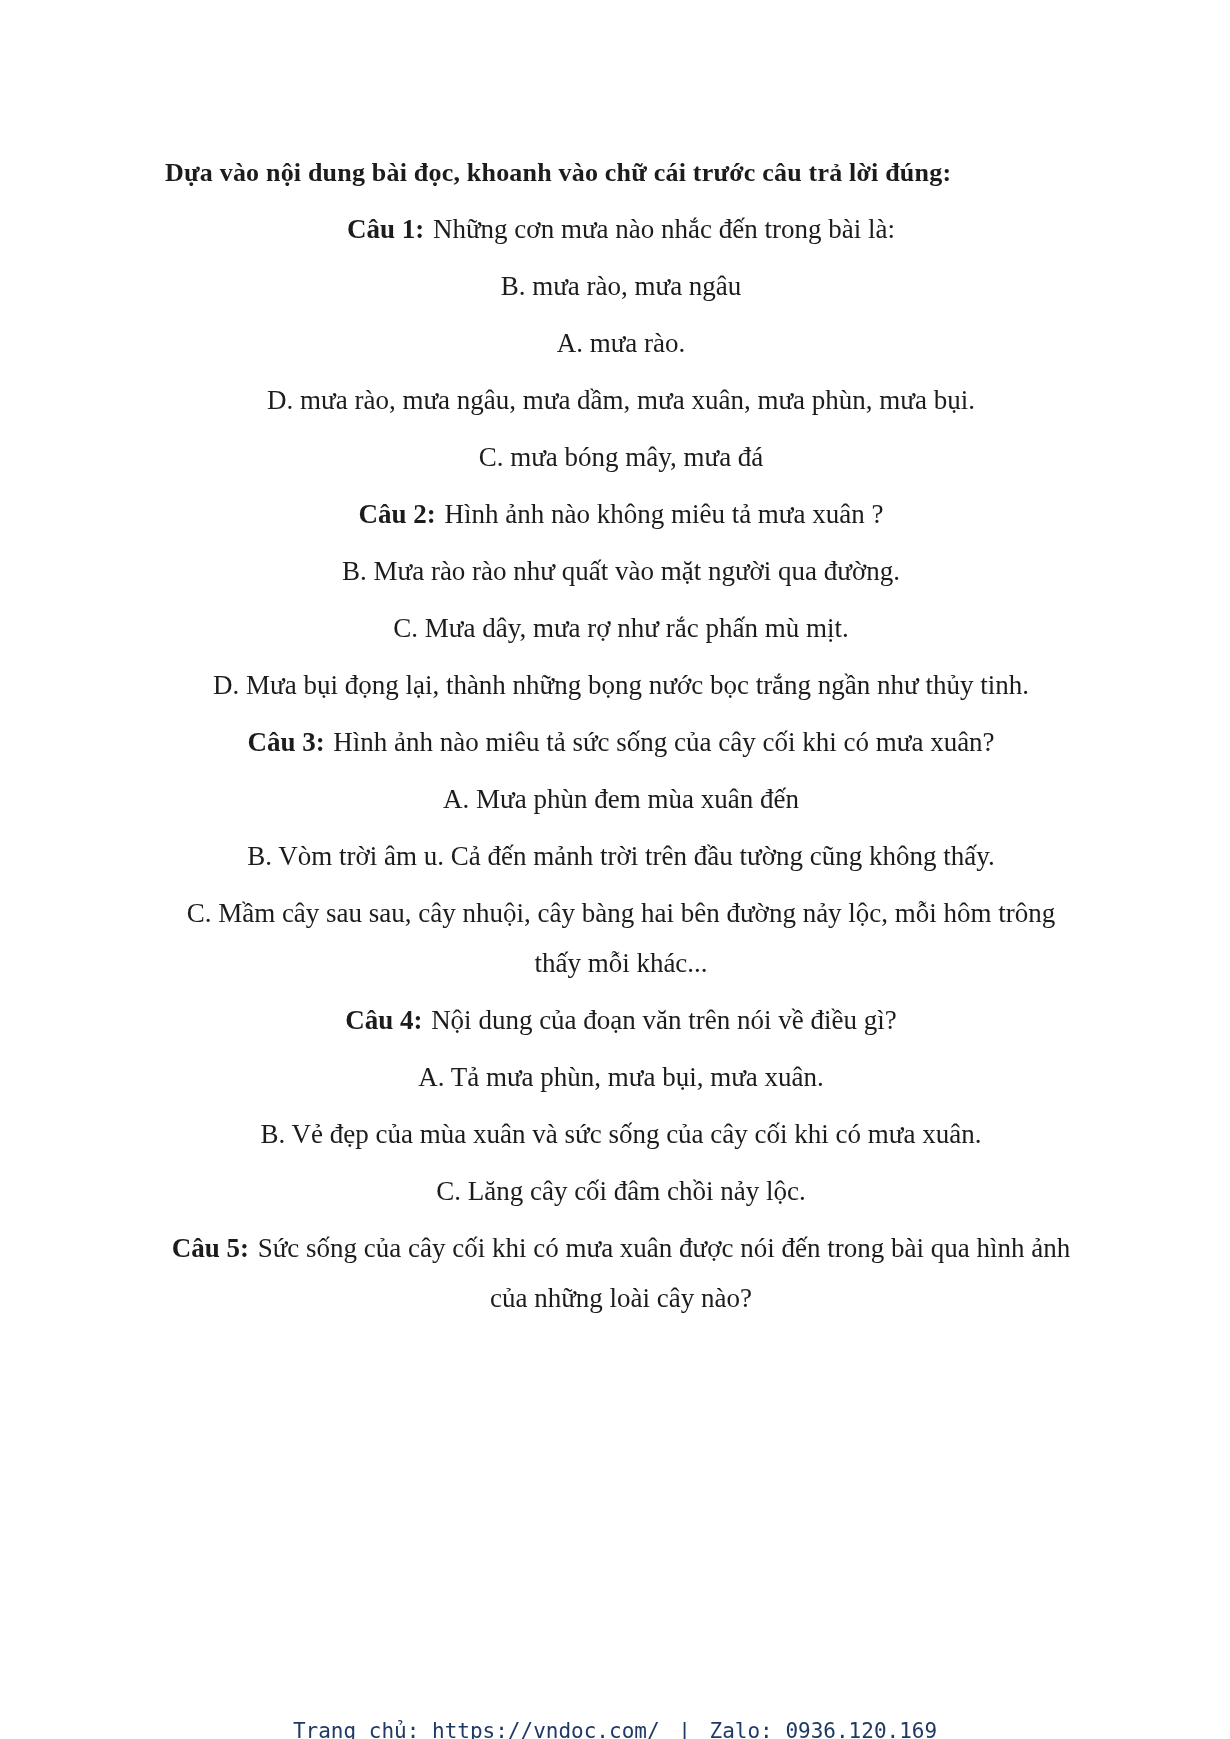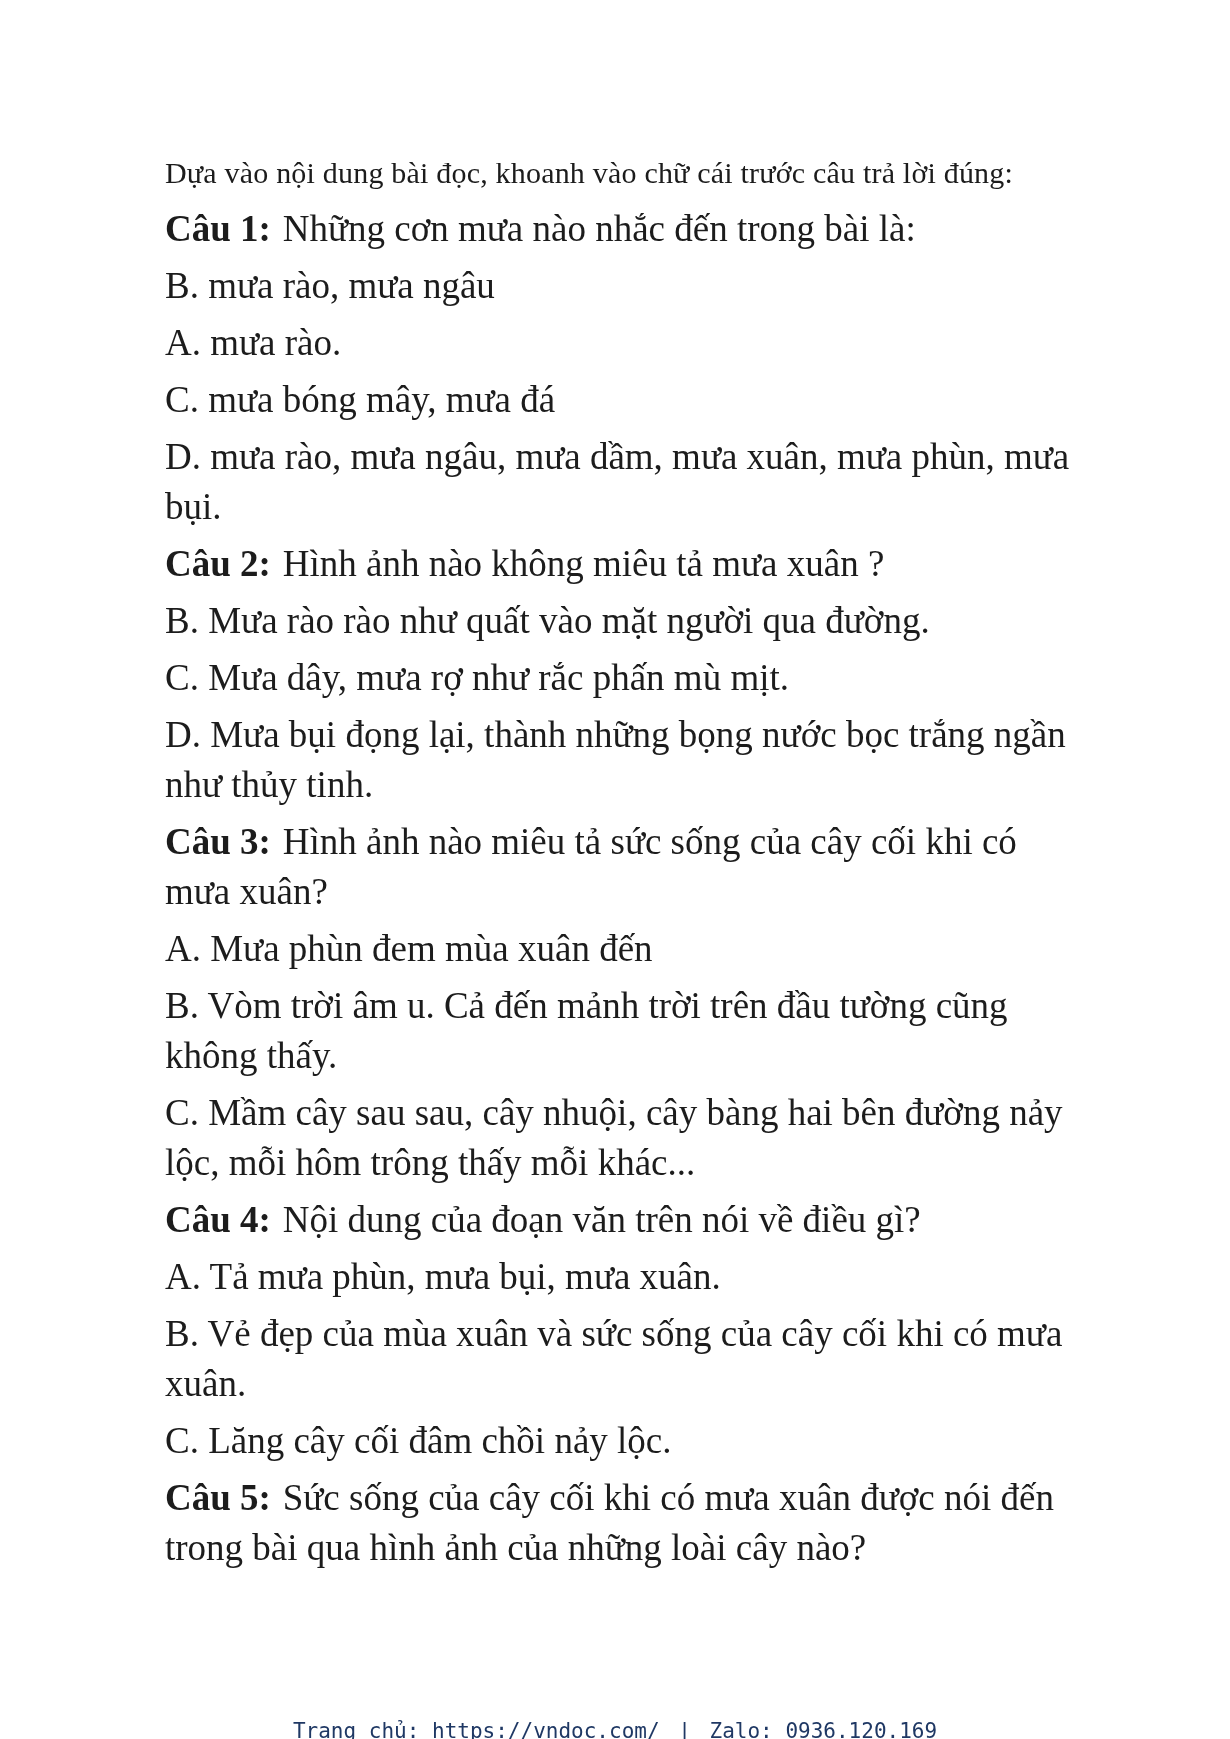--- a/index.html
+++ b/index.html
@@ -14,30 +14,31 @@
     font-family: "Liberation Serif", serif;
     color: #1c1c1c;
   }
   .content {
     position: absolute;
     left: 165px;
     top: 148px;
     width: 912px;
   }
   .instruction {
-    font-weight: 400;
-    font-size: 30px;
+    font-weight: 700;
+    font-size: 26px;
     line-height: 50px;
     margin: 0 0 6px 0;
     letter-spacing: 0.2px;
   }
   .q-head, .option {
-    font-size: 37px;
+    font-size: 27px;
     line-height: 50px;
     margin: 0 0 7px 0;
+    text-align: center;
   }
   .q-label {
     font-weight: 700;
     margin-right: 0.32em;
   }
   .footer {
     position: absolute;
     left: 0;
     right: 0;
     top: 1719px;
@@ -60,22 +61,22 @@
 <body>
 
 <div class="content">
 
   <p class="instruction">Dựa vào nội dung bài đọc, khoanh vào chữ cái trước câu trả lời đúng:</p>
 
   <div>
     <p class="q-head"><strong class="q-label">Câu 1:</strong><span>Những cơn mưa nào nhắc đến trong bài là:</span></p>
     <p class="option">B. mưa rào, mưa ngâu</p>
     <p class="option">A. mưa rào.</p>
+    <p class="option">D. mưa rào, mưa ngâu, mưa dầm, mưa xuân, mưa phùn, mưa bụi.</p>
     <p class="option">C. mưa bóng mây, mưa đá</p>
-    <p class="option">D. mưa rào, mưa ngâu, mưa dầm, mưa xuân, mưa phùn, mưa bụi.</p>
   </div>
 
   <div>
     <p class="q-head"><strong class="q-label">Câu 2:</strong><span>Hình ảnh nào không miêu tả mưa xuân ?</span></p>
     <p class="option">B. Mưa rào rào như quất vào mặt người qua đường.</p>
     <p class="option">C. Mưa dây, mưa rợ như rắc phấn mù mịt.</p>
     <p class="option">D. Mưa bụi đọng lại, thành những bọng nước bọc trắng ngần như thủy tinh.</p>
   </div>
 
   <div>

